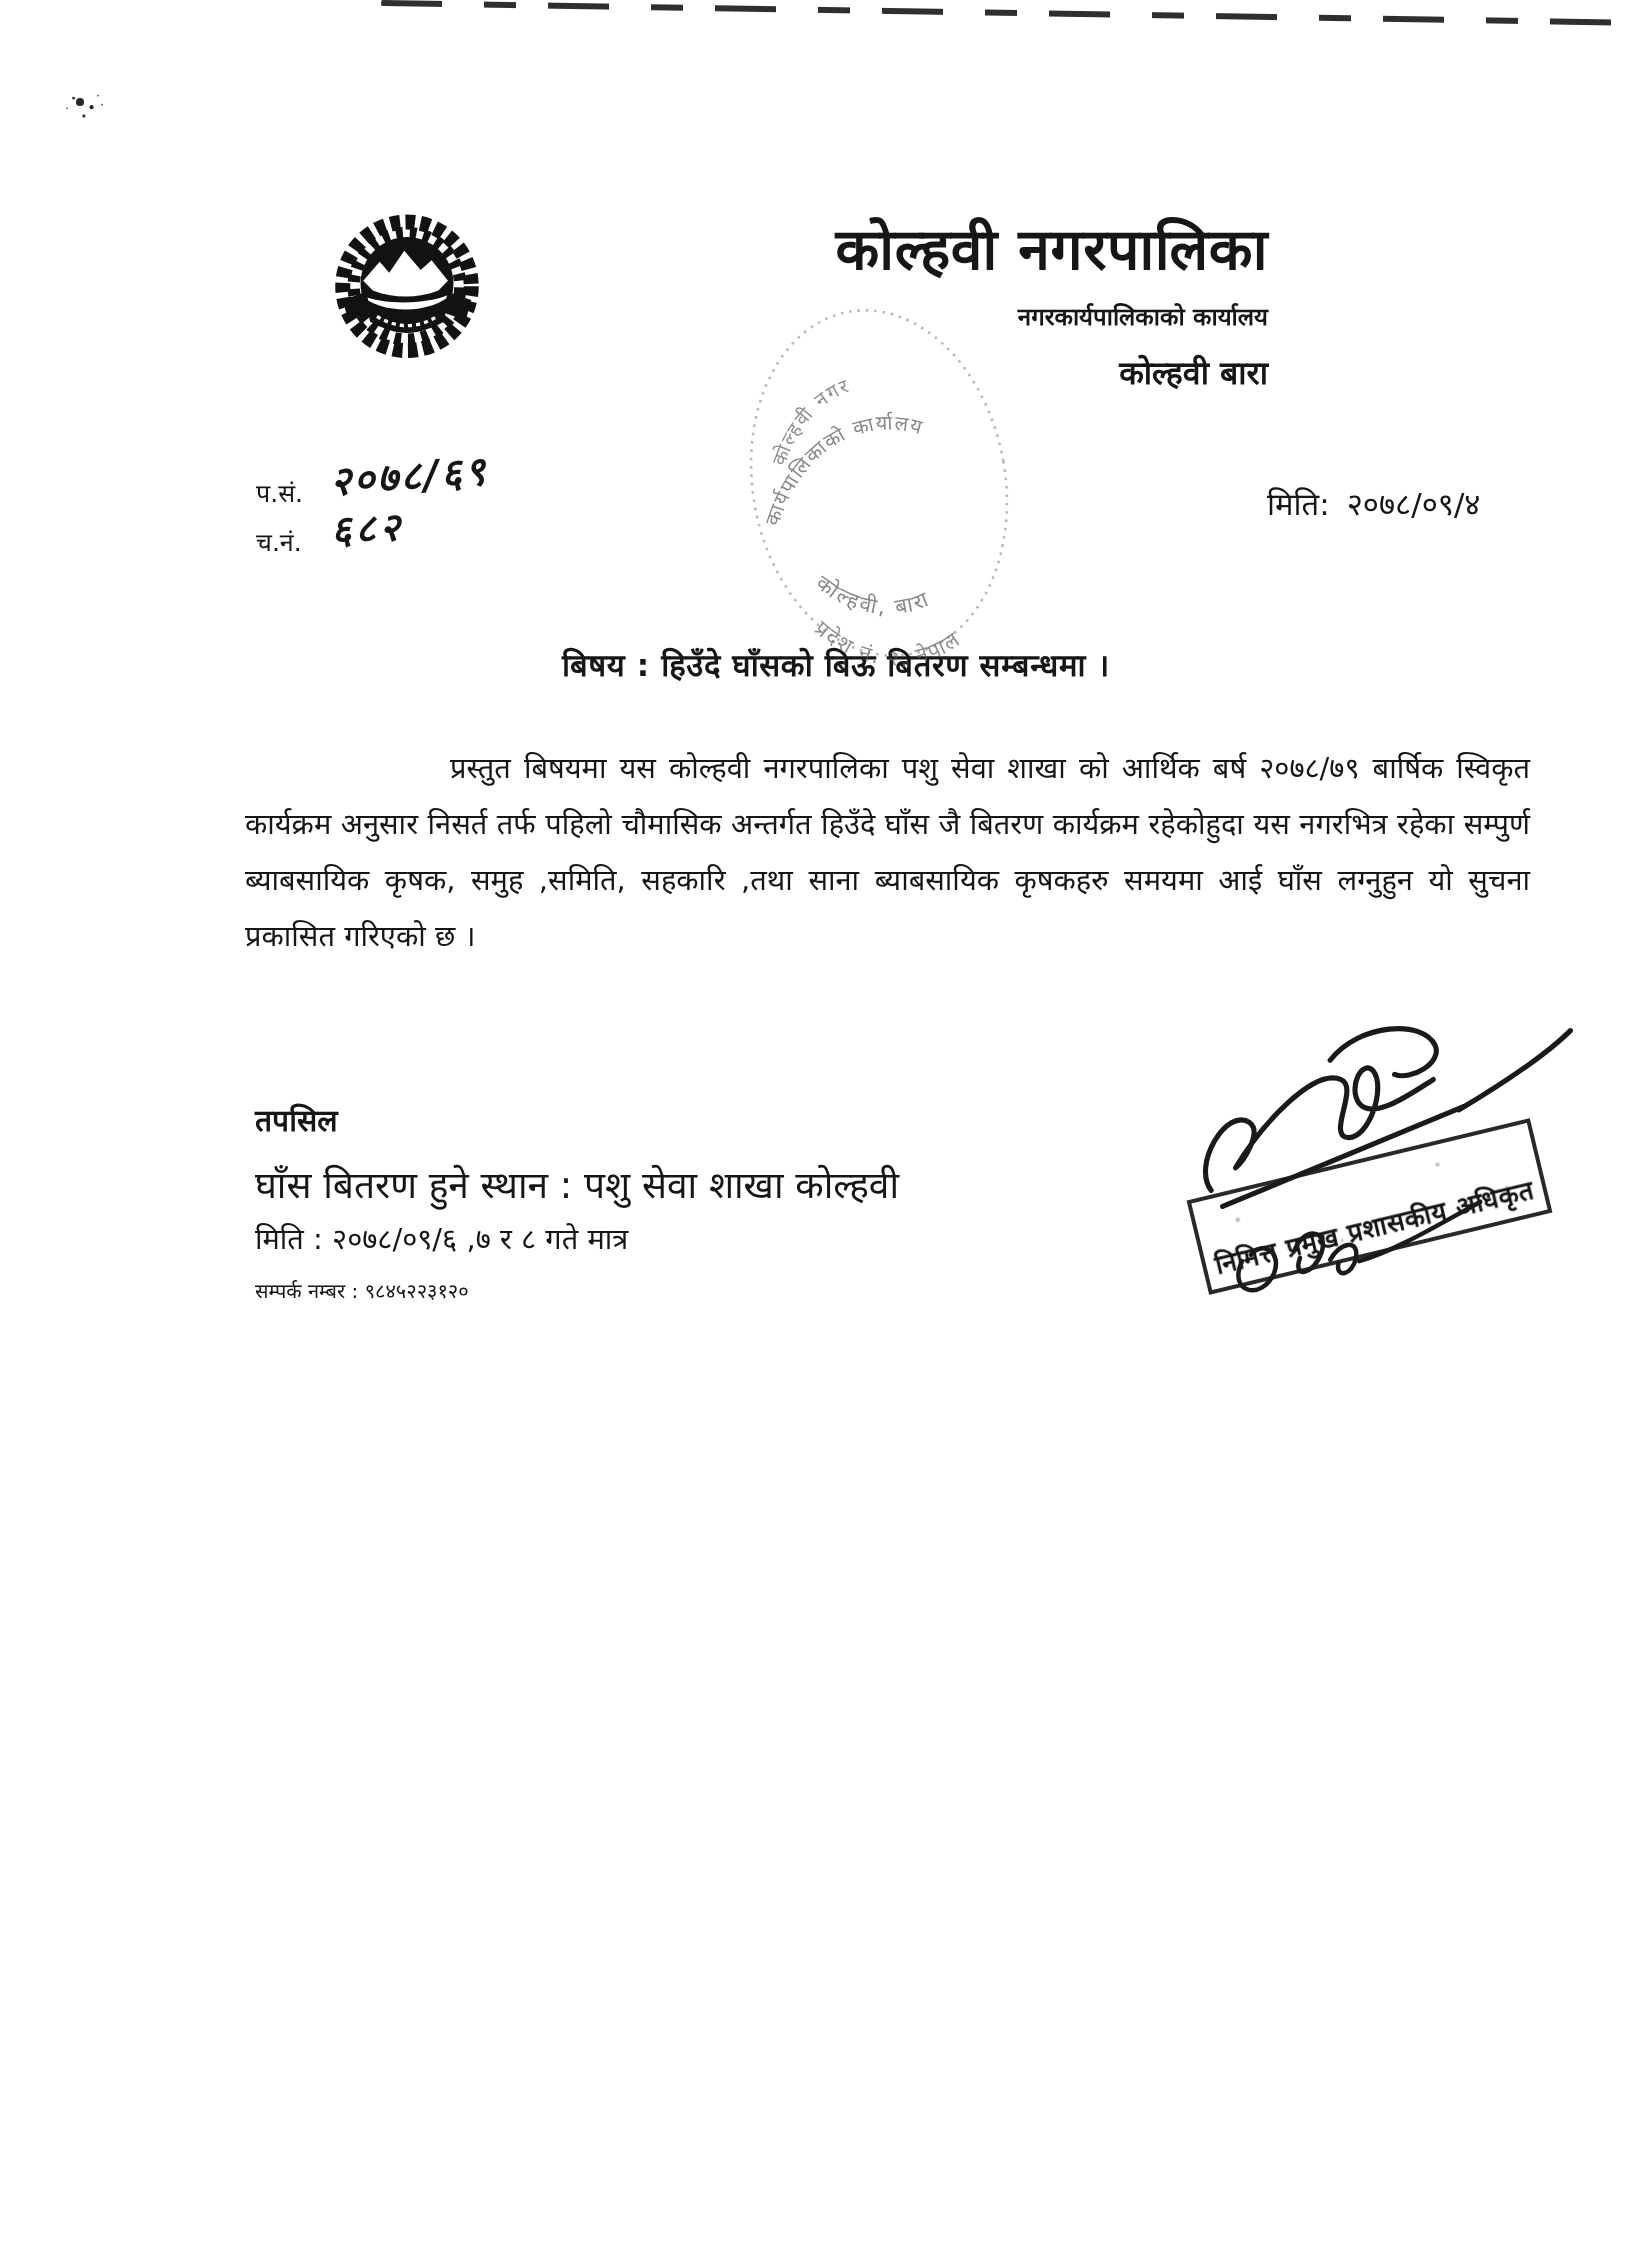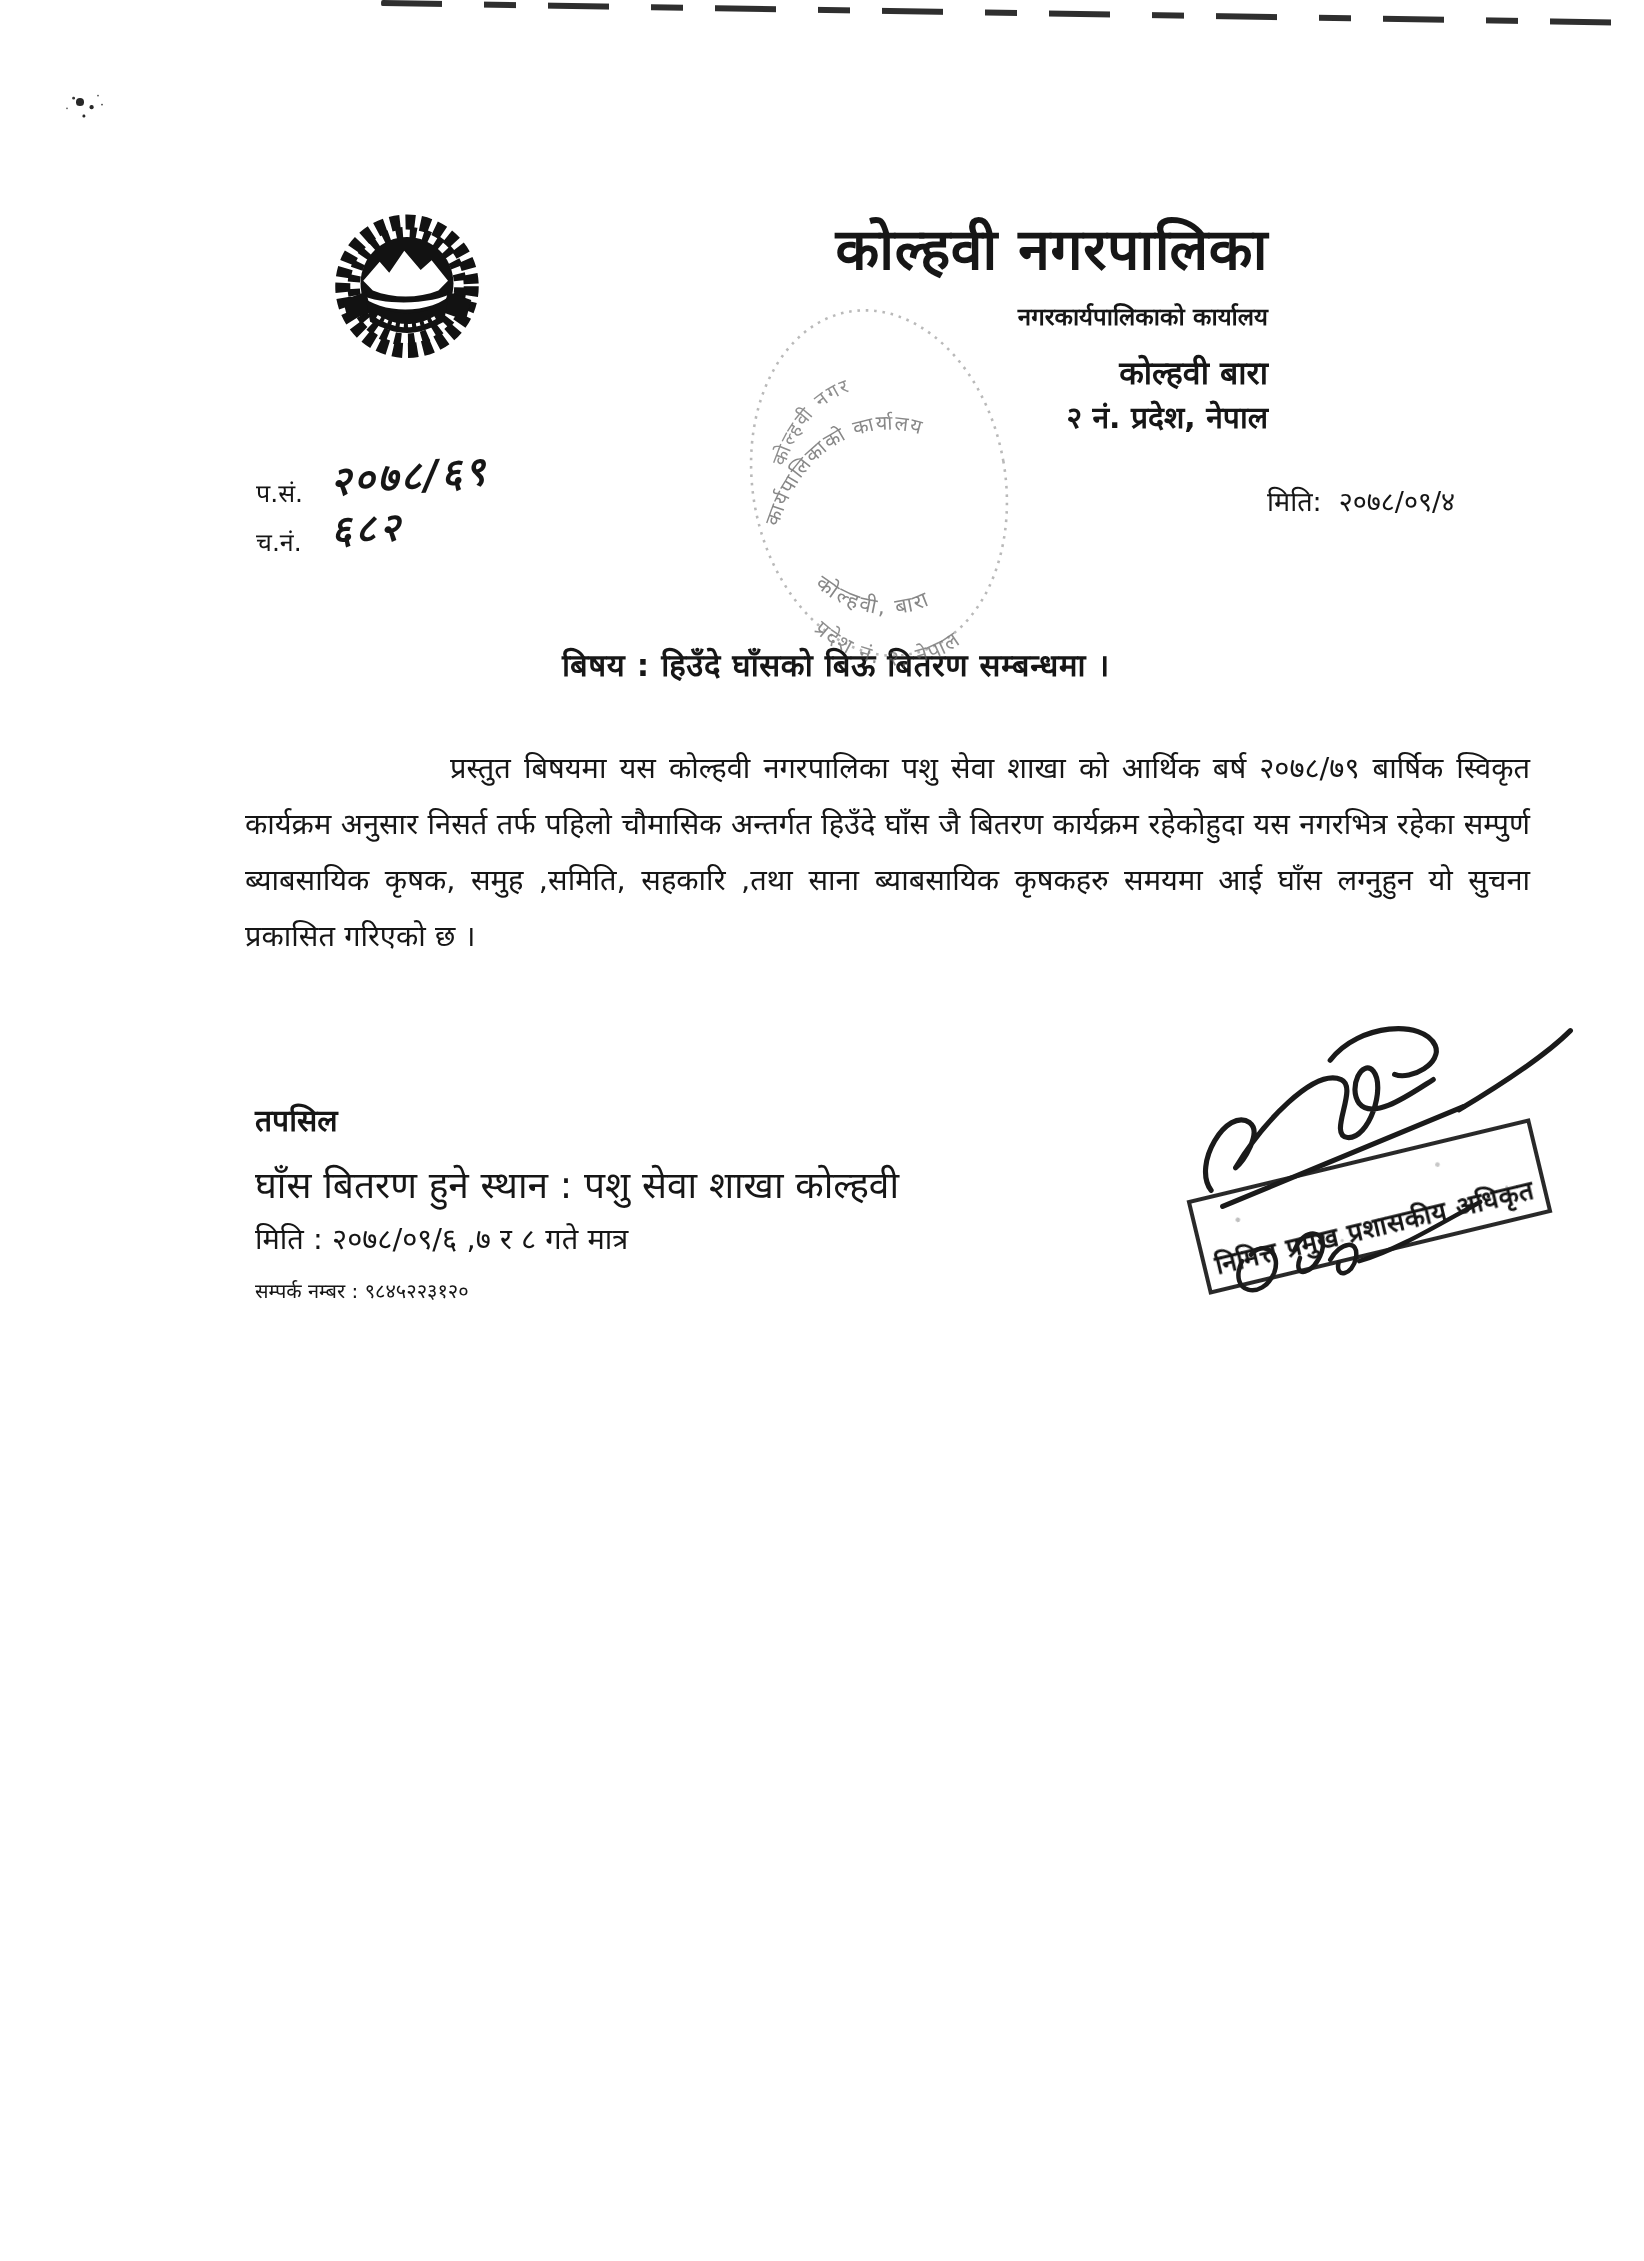--- a/index.html
+++ b/index.html
@@ -33,21 +33,21 @@
   .addr2{margin:3.9px 0 0 0;font-size:30px;font-weight:700;}
   .seal-svg{position:absolute;left:727px;top:282px;width:304px;height:402px;z-index:1;
     filter:blur(0.4px);opacity:.85;}
   
   .ps-label{position:absolute;left:256px;top:475px;font-size:25px;z-index:2;}
   .ps-value{position:absolute;left:330px;top:447px;font-size:40px;font-style:italic;font-weight:700;
     transform:rotate(-4deg);letter-spacing:2.6px;z-index:2;}
   .chn-label{position:absolute;left:256px;top:524px;font-size:25px;z-index:2;}
   .chn-value{position:absolute;left:331px;top:500px;font-size:39px;font-style:italic;font-weight:700;
     transform:rotate(-3deg);letter-spacing:3.9px;z-index:2;}
-  .date-line{position:absolute;left:1267px;top:482px;font-size:27px;z-index:2;white-space:nowrap;}
+  .date-line{position:absolute;left:1267px;top:482px;font-size:31px;z-index:2;white-space:nowrap;}
   .date-line .lbl{margin-right:17px;}
   
   .subject{position:absolute;left:562px;top:643px;font-size:31px;font-weight:700;letter-spacing:0.6px;white-space:nowrap;}
   .body-para{position:absolute;left:245px;top:740px;width:1285px;
     font-size:29px;line-height:56px;text-align:justify;text-indent:205px;}
   
   .tapasil-heading{position:absolute;left:255px;top:1099px;font-size:30px;font-weight:700;}
   .tapasil-line-0{position:absolute;left:255px;top:1158px;font-size:37px;white-space:nowrap;}
   .tapasil-line-1{position:absolute;left:255px;top:1218px;font-size:29px;white-space:nowrap;}
   .tapasil-line-2{position:absolute;left:255px;top:1277px;font-size:20px;white-space:nowrap;}
@@ -104,21 +104,20 @@
       <text font-size="31" letter-spacing="2" opacity=".85"><textPath href="#sealArcMid">कार्यपालिकाको कार्यालय</textPath></text>
       <text font-size="33" letter-spacing="4" opacity=".85"><textPath href="#sealArcLow">कोल्हवी, बारा</textPath></text>
       <text font-size="33" letter-spacing="3" opacity=".8"><textPath href="#sealArcBot">प्रदेश नं. २, नेपाल</textPath></text>
     </g>
   </svg>
 
   <div class="header-text">
     <h1 class="muni-title">कोल्हवी नगरपालिका</h1>
     <h2 class="office-title">नगरकार्यपालिकाको कार्यालय</h2>
     <div class="addr1">कोल्हवी बारा</div>
-    <div class="addr2">२ नं. प्रदेश, नेपाल</div>
   </div>
 
   <span class="ps-label">प.सं.</span>
   <span class="ps-value">२०७८/६९</span>
   <span class="chn-label">च.नं.</span>
   <span class="chn-value">६८२</span>
 
   <div class="date-line">
     <span class="lbl">मिति:</span><span>२०७८/०९/४</span>
   </div>

